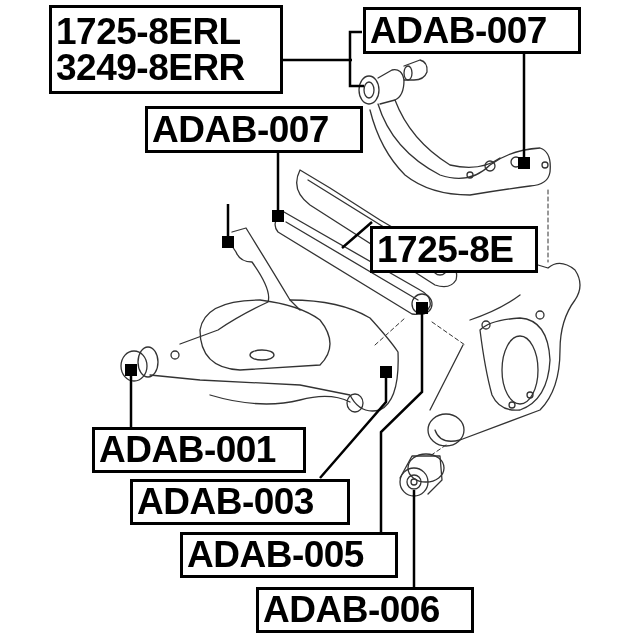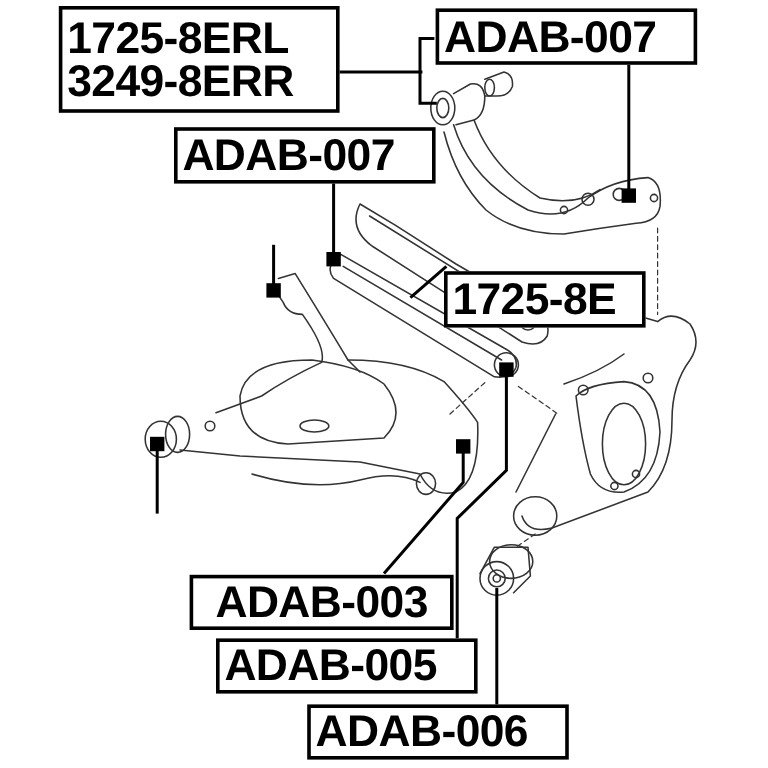--- a/index.html
+++ b/index.html
@@ -115,21 +115,24 @@
   </div>
   <div class="label-box" style="left:363px;top:7px;width:218px;height:47px;">
     <span>ADAB-007</span>
   </div>
   <div class="label-box" style="left:145px;top:106px;width:218px;height:47px;">
     <span>ADAB-007</span>
   </div>
   <div class="label-box" style="left:370px;top:195px;width:168px;height:47px;margin-top:31px;">
     <span>1725-8E</span>
   </div>
-  <div class="label-box" style="left:158px;top:479px;width:220px;height:46px;text-align:center;">
+  <div class="label-box" style="left:92px;top:427px;width:214px;height:46px;">
+    <span>ADAB-001</span>
+  </div>
+  <div class="label-box" style="left:130px;top:479px;width:220px;height:46px;">
     <span>ADAB-003</span>
   </div>
   <div class="label-box" style="left:180px;top:532px;width:218px;height:46px;justify-content:center;">
     <span>ADAB-005</span>
   </div>
   <div class="label-box" style="left:256px;top:587px;width:218px;height:46px;">
     <span>ADAB-006</span>
   </div>
 </div>
 

